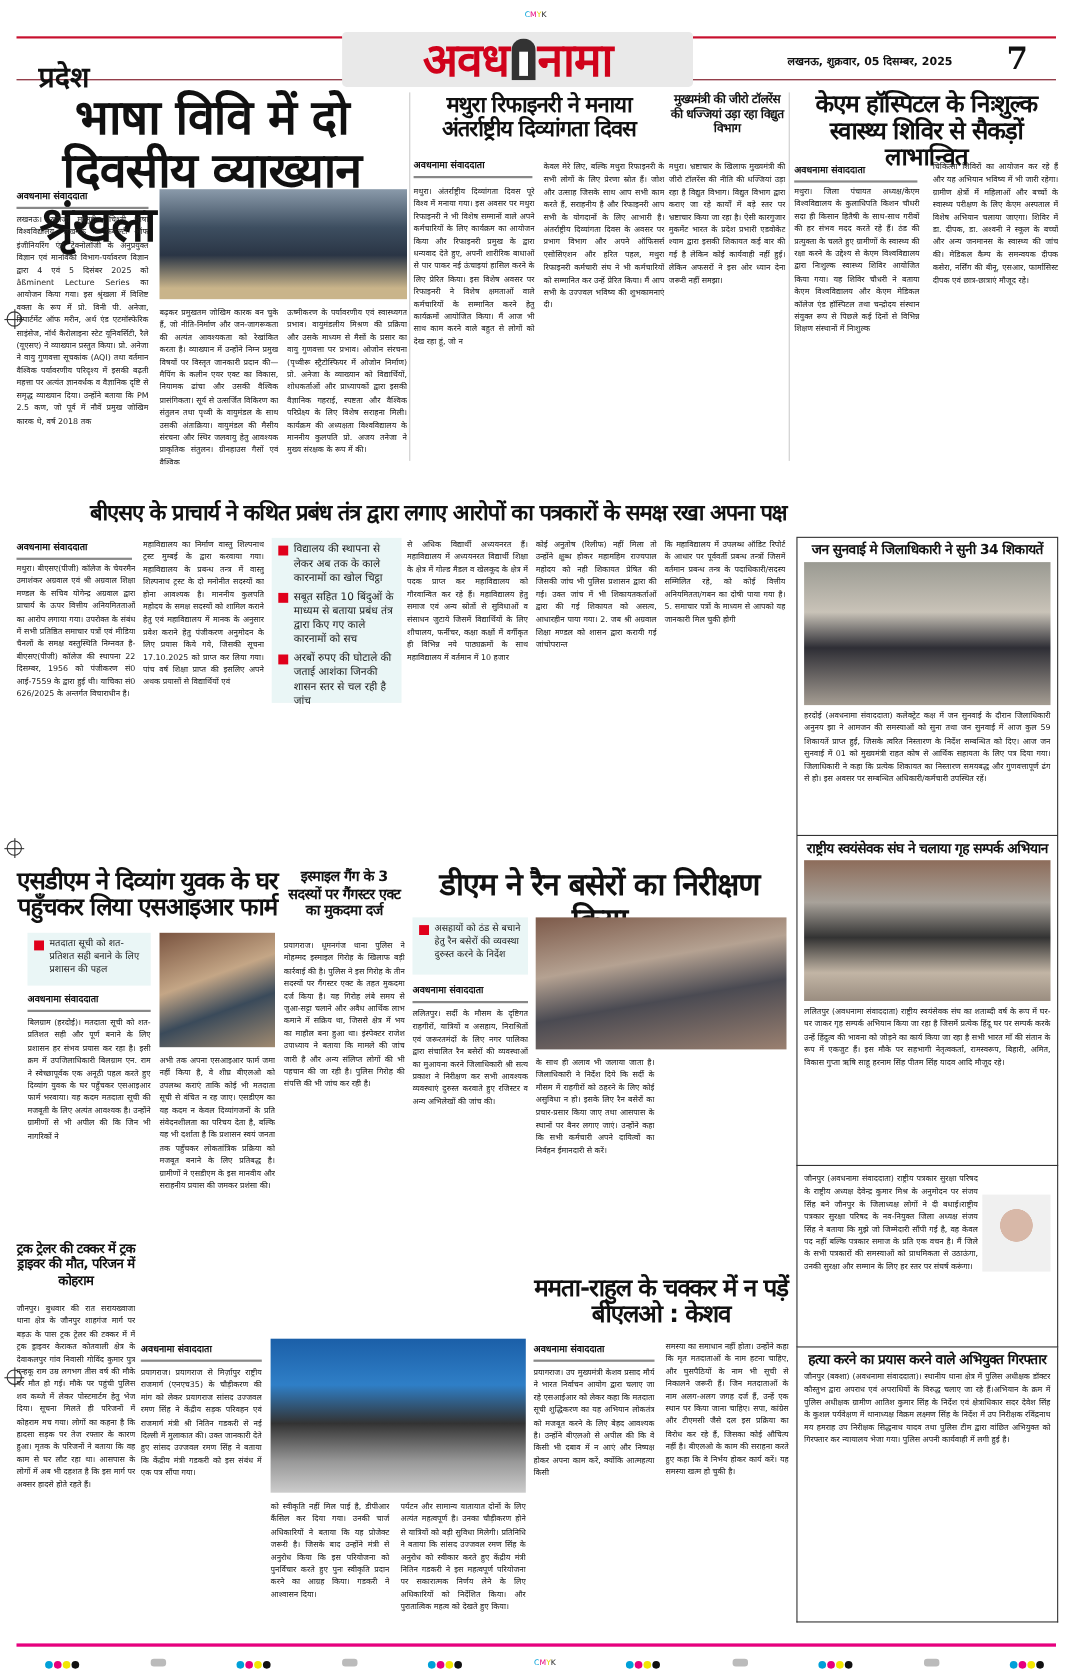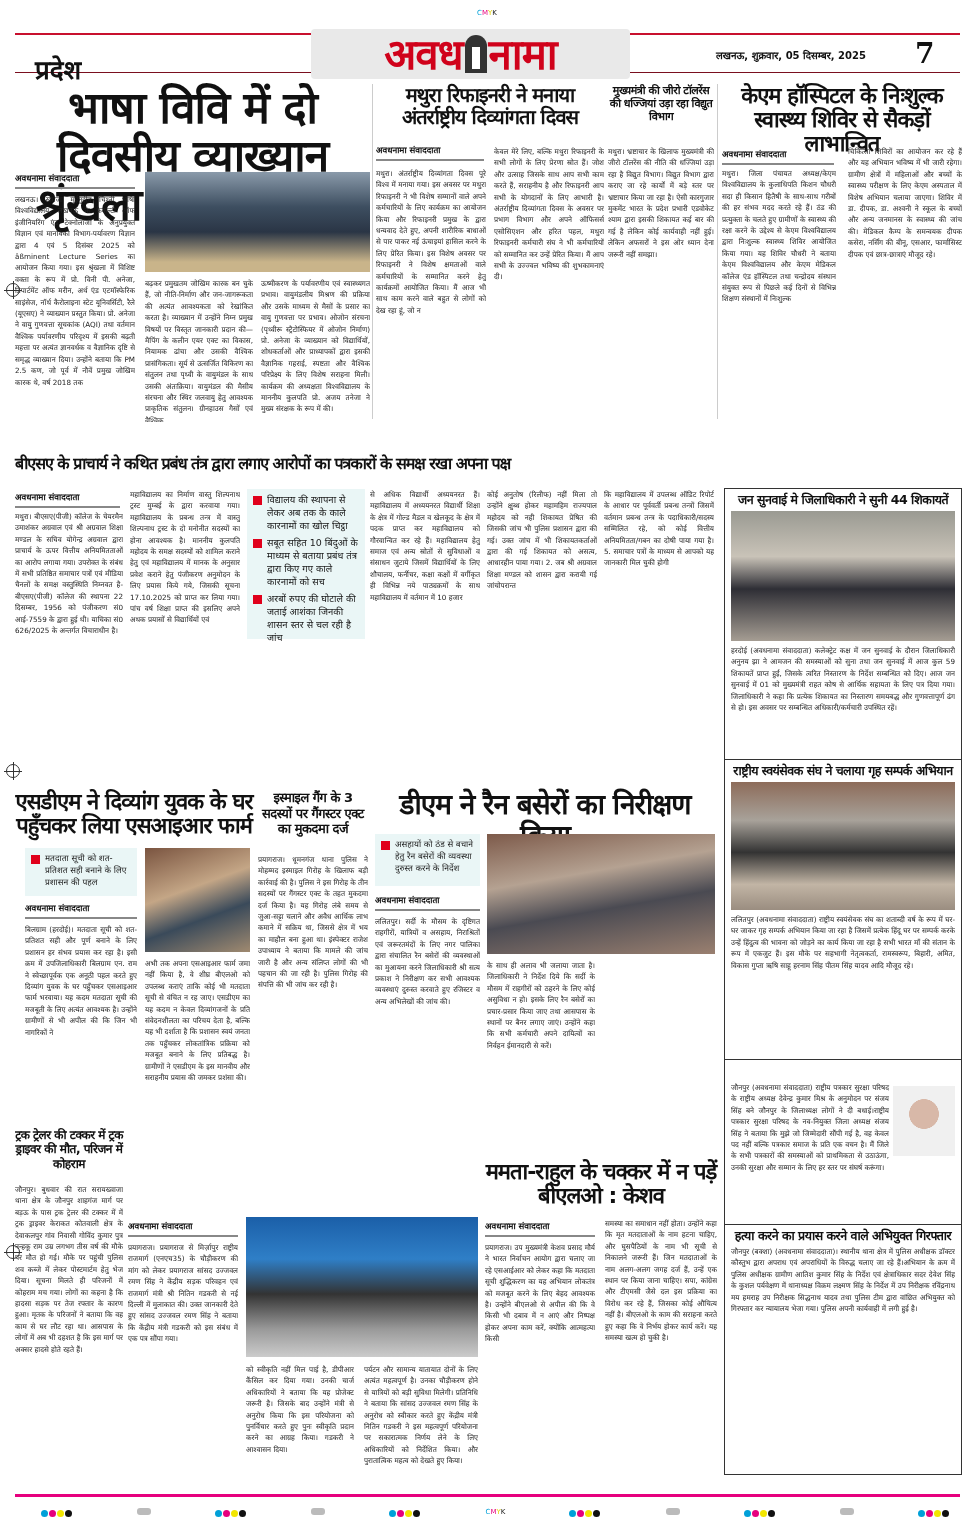--- a/index.html
+++ b/index.html
@@ -78,49 +78,49 @@
 <div class="vrule" style="left:717px;top:84px;height:335px"></div>
 
 <div class="abs" style="left:722px;top:84px;width:240px;height:380px">
   <div class="hl" style="font-size:22px;width:240px">केएम हॉस्पिटल के निःशुल्क स्वास्थ्य शिविर से सैकड़ों लाभान्वित</div>
   <div class="abs byline" style="left:0;top:64px;width:112px">अवधनामा संवाददाता</div>
   <div class="abs body" style="left:0;top:84px;width:114px;height:296px">मथुरा। जिला पंचायत अध्यक्ष/केएम विश्वविद्यालय के कुलाधिपति किशन चौधरी सदा ही किसान हितैषी के साथ-साथ गरीबों की हर संभव मदद करते रहे हैं। ठंड की प्रत्युक्ता के चलते हुए ग्रामीणों के स्वास्थ्य की रक्षा करने के उद्देश्य से केएम विश्वविद्यालय द्वारा निःशुल्क स्वास्थ्य शिविर आयोजित किया गया। यह शिविर चौधरी ने बताया केएम विश्वविद्यालय और केएम मेडिकल कॉलेज एंड हॉस्पिटल तथा चन्द्रोदय संस्थान संयुक्त रूप से पिछले कई दिनों से विभिन्न शिक्षण संस्थानों में निःशुल्क</div>
   <div class="abs body" style="left:126px;top:62px;width:114px;height:318px">चिकित्सा शिविरों का आयोजन कर रहे हैं और यह अभियान भविष्य में भी जारी रहेगा। ग्रामीण क्षेत्रों में महिलाओं और बच्चों के स्वास्थ्य परीक्षण के लिए केएम अस्पताल में विशेष अभियान चलाया जाएगा। शिविर में डा. दीपक, डा. अश्वनी ने स्कूल के बच्चों और अन्य जनमानस के स्वास्थ्य की जांच की। मेडिकल कैम्प के समन्वयक दीपक कसेरा, नर्सिंग की बीनू, एसआर, फार्मासिस्ट दीपक एवं छात्र-छात्राएं मौजूद रहे।</div>
 </div>
 
 <div class="abs" style="left:15px;top:455px;width:700px;height:300px">
-  <div class="hl" style="font-size:16px;width:700px;text-align:left;white-space:nowrap">बीएसए के प्राचार्य ने कथित प्रबंध तंत्र द्वारा लगाए आरोपों का पत्रकारों के समक्ष रखा अपना पक्ष</div>
+  <div class="hl" style="font-size:20px;width:700px;text-align:right;white-space:nowrap">बीएसए के प्राचार्य ने कथित प्रबंध तंत्र द्वारा लगाए आरोपों का पत्रकारों के समक्ष रखा अपना पक्ष</div>
   <div class="abs byline" style="left:0;top:36px;width:105px">अवधनामा संवाददाता</div>
   <div class="abs body" style="left:0;top:56px;width:108px;height:300px">मथुरा। बीएसए(पीजी) कॉलेज के चेयरमैन उमाशंकर अग्रवाल एवं श्री अग्रवाल शिक्षा मण्डल के सचिव योगेन्द्र अग्रवाल द्वारा प्राचार्य के ऊपर वित्तीय अनियमितताओं का आरोप लगाया गया। उपरोक्त के संबंध में सभी प्रतिष्ठित समाचार पत्रों एवं मीडिया चैनलों के समक्ष वस्तुस्थिति निम्नवत है- बीएसए(पीजी) कॉलेज की स्थापना 22 दिसम्बर, 1956 को पंजीकरण सं0 आई-7559 के द्वारा हुई थी। याचिका सं0 626/2025 के अन्तर्गत विचाराधीन है।</div>
   <div class="abs body" style="left:115px;top:34px;width:110px;height:322px">महाविद्यालय का निर्माण वास्तु शिल्पनाथ ट्रस्ट मुम्बई के द्वारा करवाया गया। महाविद्यालय के प्रबन्ध तन्त्र में वास्तु शिल्पनाथ ट्रस्ट के दो मनोनीत सदस्यों का होना आवश्यक है। माननीय कुलपति महोदय के समक्ष सदस्यों को शामिल कराने हेतु एवं महाविद्यालय में मानक के अनुसार प्रवेश कराने हेतु पंजीकरण अनुमोदन के लिए प्रयास किये गये, जिसकी सूचना 17.10.2025 को प्राप्त कर लिया गया। पांच वर्ष शिक्षा प्राप्त की इसलिए अपने अथक प्रयासों से विद्यार्थियों एवं</div>
   <div class="abs bullet-box" style="left:232px;top:34px;width:118px;height:150px">
     <div class="bullet">विद्यालय की स्थापना से लेकर अब तक के काले कारनामों का खोल चिट्ठा</div>
     <div class="bullet">सबूत सहित 10 बिंदुओं के माध्यम से बताया प्रबंध तंत्र द्वारा किए गए काले कारनामों को सच</div>
     <div class="bullet">अरबों रुपए की घोटाले की जताई आशंका जिनकी शासन स्तर से चल रही है जांच</div>
   </div>
   <div class="abs body" style="left:355px;top:34px;width:110px;height:322px">से अधिक विद्यार्थी अध्ययनरत हैं। महाविद्यालय में अध्ययनरत विद्यार्थी शिक्षा के क्षेत्र में गोल्ड मैडल व खेलकूद के क्षेत्र में पदक प्राप्त कर महाविद्यालय को गौरवान्वित कर रहे हैं। महाविद्यालय हेतु समाज एवं अन्य स्रोतों से सुविधाओं व संसाधन जुटाये जिसमें विद्यार्थियों के लिए शौचालय, फर्नीचर, कक्षा कक्षों में वर्गीकृत ही विभिन्न नये पाठ्यक्रमों के साथ महाविद्यालय में वर्तमान में 10 हजार</div>
   <div class="abs body" style="left:472px;top:34px;width:110px;height:322px">कोई अनुतोष (रिलीफ) नहीं मिला तो उन्होंने क्षुब्ध होकर महामहिम राज्यपाल महोदय को नही शिकायत प्रेषित की जिसकी जांच भी पुलिस प्रशासन द्वारा की गई। उक्त जांच में भी शिकायतकर्ताओं द्वारा की गई शिकायत को असत्य, आधारहीन पाया गया। 2. जब श्री अग्रवाल शिक्षा मण्डल को शासन द्वारा करायी गई जांचोपरान्त</div>
   <div class="abs body" style="left:589px;top:34px;width:110px;height:322px">कि महाविद्यालय में उपलब्ध ऑडिट रिपोर्ट के आधार पर पूर्ववर्ती प्रबन्ध तन्त्रों जिसमें वर्तमान प्रबन्ध तन्त्र के पदाधिकारी/सदस्य सम्मिलित रहे, को कोई वित्तीय अनियमितता/गबन का दोषी पाया गया है। 5. समाचार पत्रों के माध्यम से आपको यह जानकारी मिल चुकी होगी</div>
 </div>
 
 <div class="abs boxed" style="left:724px;top:488px;width:238px;height:272px;padding:3px 6px">
-  <div class="sub-hl">जन सुनवाई मे जिलाधिकारी ने सुनी 44 शिकायतें</div>
+  <div class="sub-hl">जन सुनवाई मे जिलाधिकारी ने सुनी 34 शिकायतें</div>
   <div class="photo pub" style="width:224px;height:130px;margin-top:4px"></div>
   <div class="body" style="height:112px;margin-top:4px">हरदोई (अवधनामा संवाददाता) कलेक्ट्रेट कक्ष में जन सुनवाई के दौरान जिलाधिकारी अनुनय झा ने आमजन की समस्याओं को सुना तथा जन सुनवाई में आज कुल 59 शिकायतें प्राप्त हुईं, जिसके त्वरित निस्तारण के निर्देश सम्बन्धित को दिए। आज जन सुनवाई में 01 को मुख्यमंत्री राहत कोष से आर्थिक सहायता के लिए पत्र दिया गया। जिलाधिकारी ने कहा कि प्रत्येक शिकायत का निस्तारण समयबद्ध और गुणवत्तापूर्ण ढंग से हो। इस अवसर पर सम्बन्धित अधिकारी/कर्मचारी उपस्थित रहें।</div>
 </div>
 
 <div class="abs boxed" style="left:724px;top:760px;width:238px;height:300px;padding:3px 6px;border-top:none">
   <div class="sub-hl">राष्ट्रीय स्वयंसेवक संघ ने चलाया गृह सम्पर्क अभियान</div>
   <div class="photo rss" style="width:224px;height:128px;margin-top:4px"></div>
   <div class="body" style="height:140px;margin-top:4px">ललितपुर (अवधनामा संवाददाता) राष्ट्रीय स्वयंसेवक संघ का शताब्दी वर्ष के रूप में घर-घर जाकर गृह सम्पर्क अभियान किया जा रहा है जिसमें प्रत्येक हिंदू घर पर सम्पर्क करके उन्हें हिंदुत्व की भावना को जोड़ने का कार्य किया जा रहा है सभी भारत माँ की संतान के रूप में एकजुट हैं। इस मौके पर सहभागी नेतृत्वकर्ता, रामस्वरूप, बिहारी, अमित, विकास गुप्ता ऋषि साहू हरनाम सिंह पीतम सिंह यादव आदि मौजूद रहे।</div>
 </div>
 
 <div class="abs boxed" style="left:724px;top:1060px;width:238px;height:165px;padding:3px 6px;border-top:none">
   <div class="abs photo face" style="right:6px;top:26px;width:62px;height:70px"></div>
-  <div class="body" style="height:130px;margin-top:19px">
+  <div class="body" style="height:130px;margin-top:3px">
     <span style="float:right;width:66px;height:70px"></span><span>जौनपुर (अवधनामा संवाददाता) राष्ट्रीय पत्रकार सुरक्षा परिषद के राष्ट्रीय अध्यक्ष देवेन्द्र कुमार मिश्र के अनुमोदन पर संजय सिंह बने जौनपुर के जिलाध्यक्ष लोगों ने दी बधाई।राष्ट्रीय पत्रकार सुरक्षा परिषद के नव-नियुक्त जिला अध्यक्ष संजय सिंह ने बताया कि मुझे जो जिम्मेदारी सौंपी गई है, वह केवल पद नहीं बल्कि पत्रकार समाज के प्रति एक वचन है। मैं जिले के सभी पत्रकारों की समस्याओं को प्राथमिकता से उठाऊंगा, उनकी सुरक्षा और सम्मान के लिए हर स्तर पर संघर्ष करूंगा।</span>
   </div>
 </div>
 
 <div class="abs boxed" style="left:724px;top:1225px;width:238px;height:250px;padding:3px 6px;border-top:none">
   <div class="sub-hl">हत्या करने का प्रयास करने वाले अभियुक्त गिरफ्तार</div>
   <div class="body" style="height:228px;margin-top:3px">जौनपुर (बक्शा) (अवधनामा संवाददाता)। स्थानीय थाना क्षेत्र में पुलिस अधीक्षक डॉक्टर कौस्तुभ द्वारा अपराध एवं अपराधियों के विरुद्ध चलाए जा रहे हैं।अभियान के क्रम में पुलिस अधीक्षक ग्रामीण आतिश कुमार सिंह के निर्देश एवं क्षेत्राधिकार सदर देवेश सिंह के कुशल पर्यवेक्षण में थानाध्यक्ष विक्रम लक्ष्मण सिंह के निर्देश में उप निरीक्षक रविंद्रनाथ मय हमराह उप निरीक्षक सिद्धनाथ यादव तथा पुलिस टीम द्वारा वांछित अभियुक्त को गिरफ्तार कर न्यायालय भेजा गया। पुलिस अपनी कार्यवाही में लगी हुई है।</div>
 </div>
 
 <div class="abs" style="left:15px;top:790px;width:238px;height:325px">

